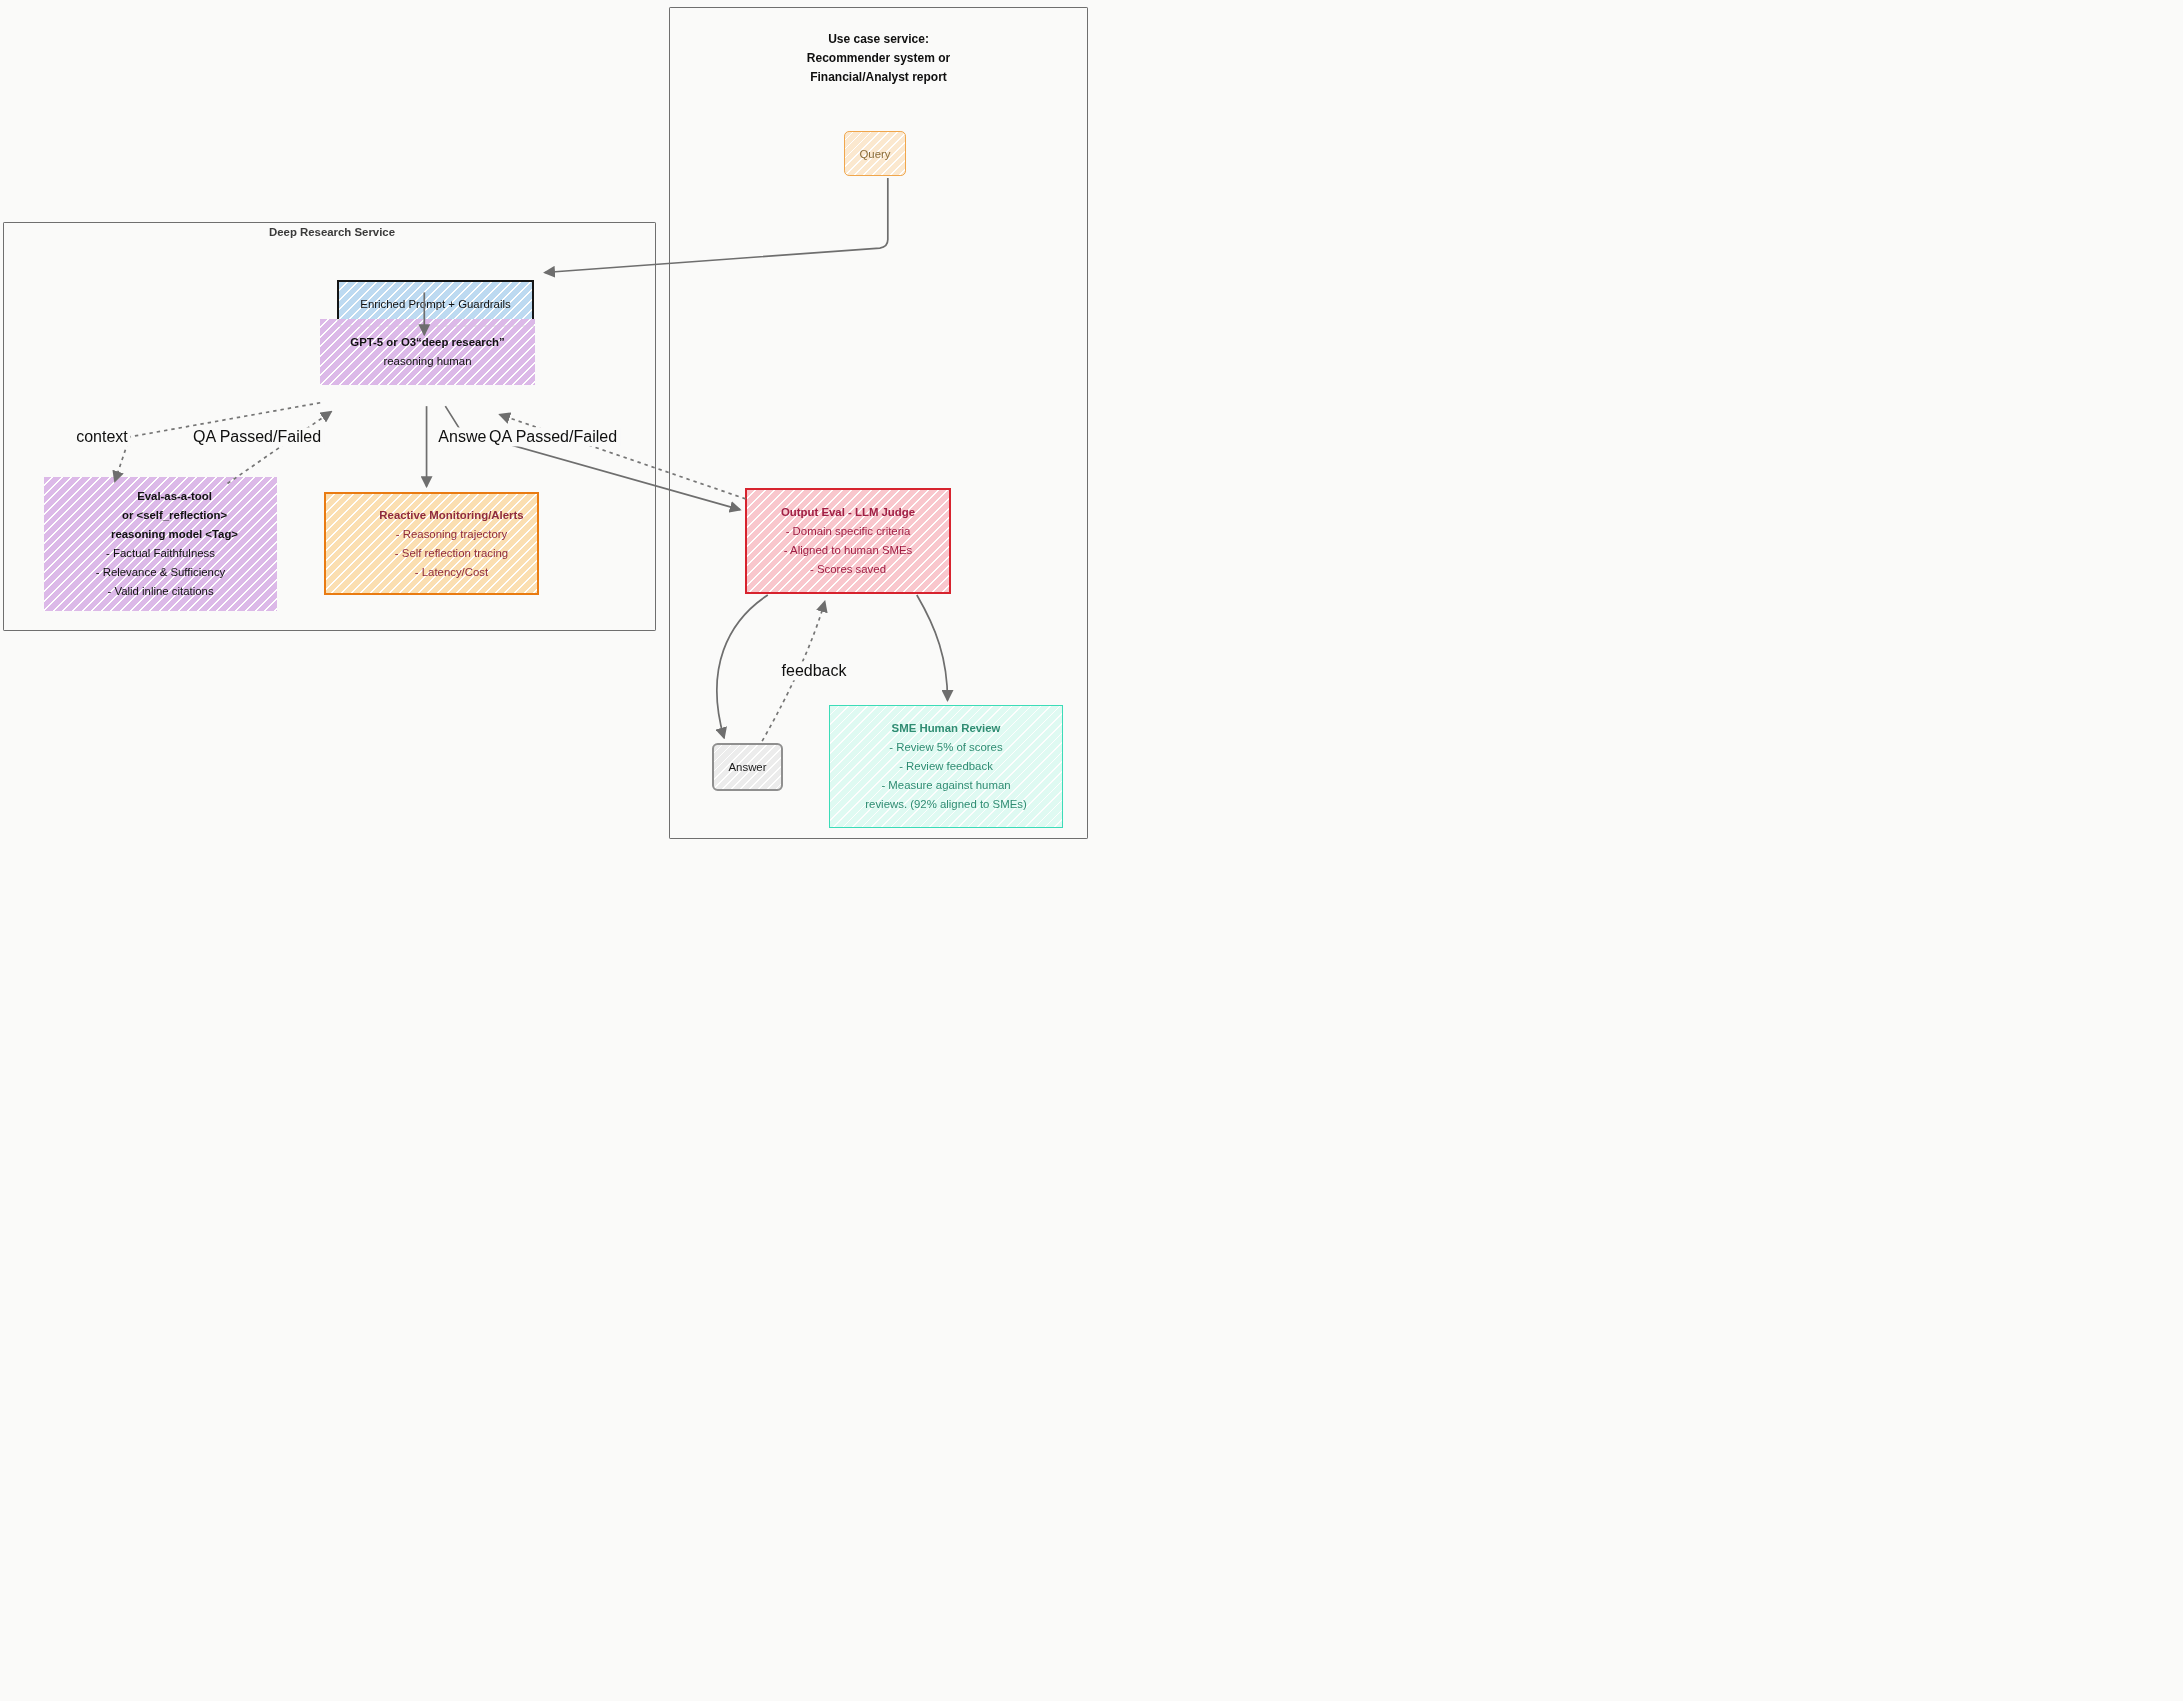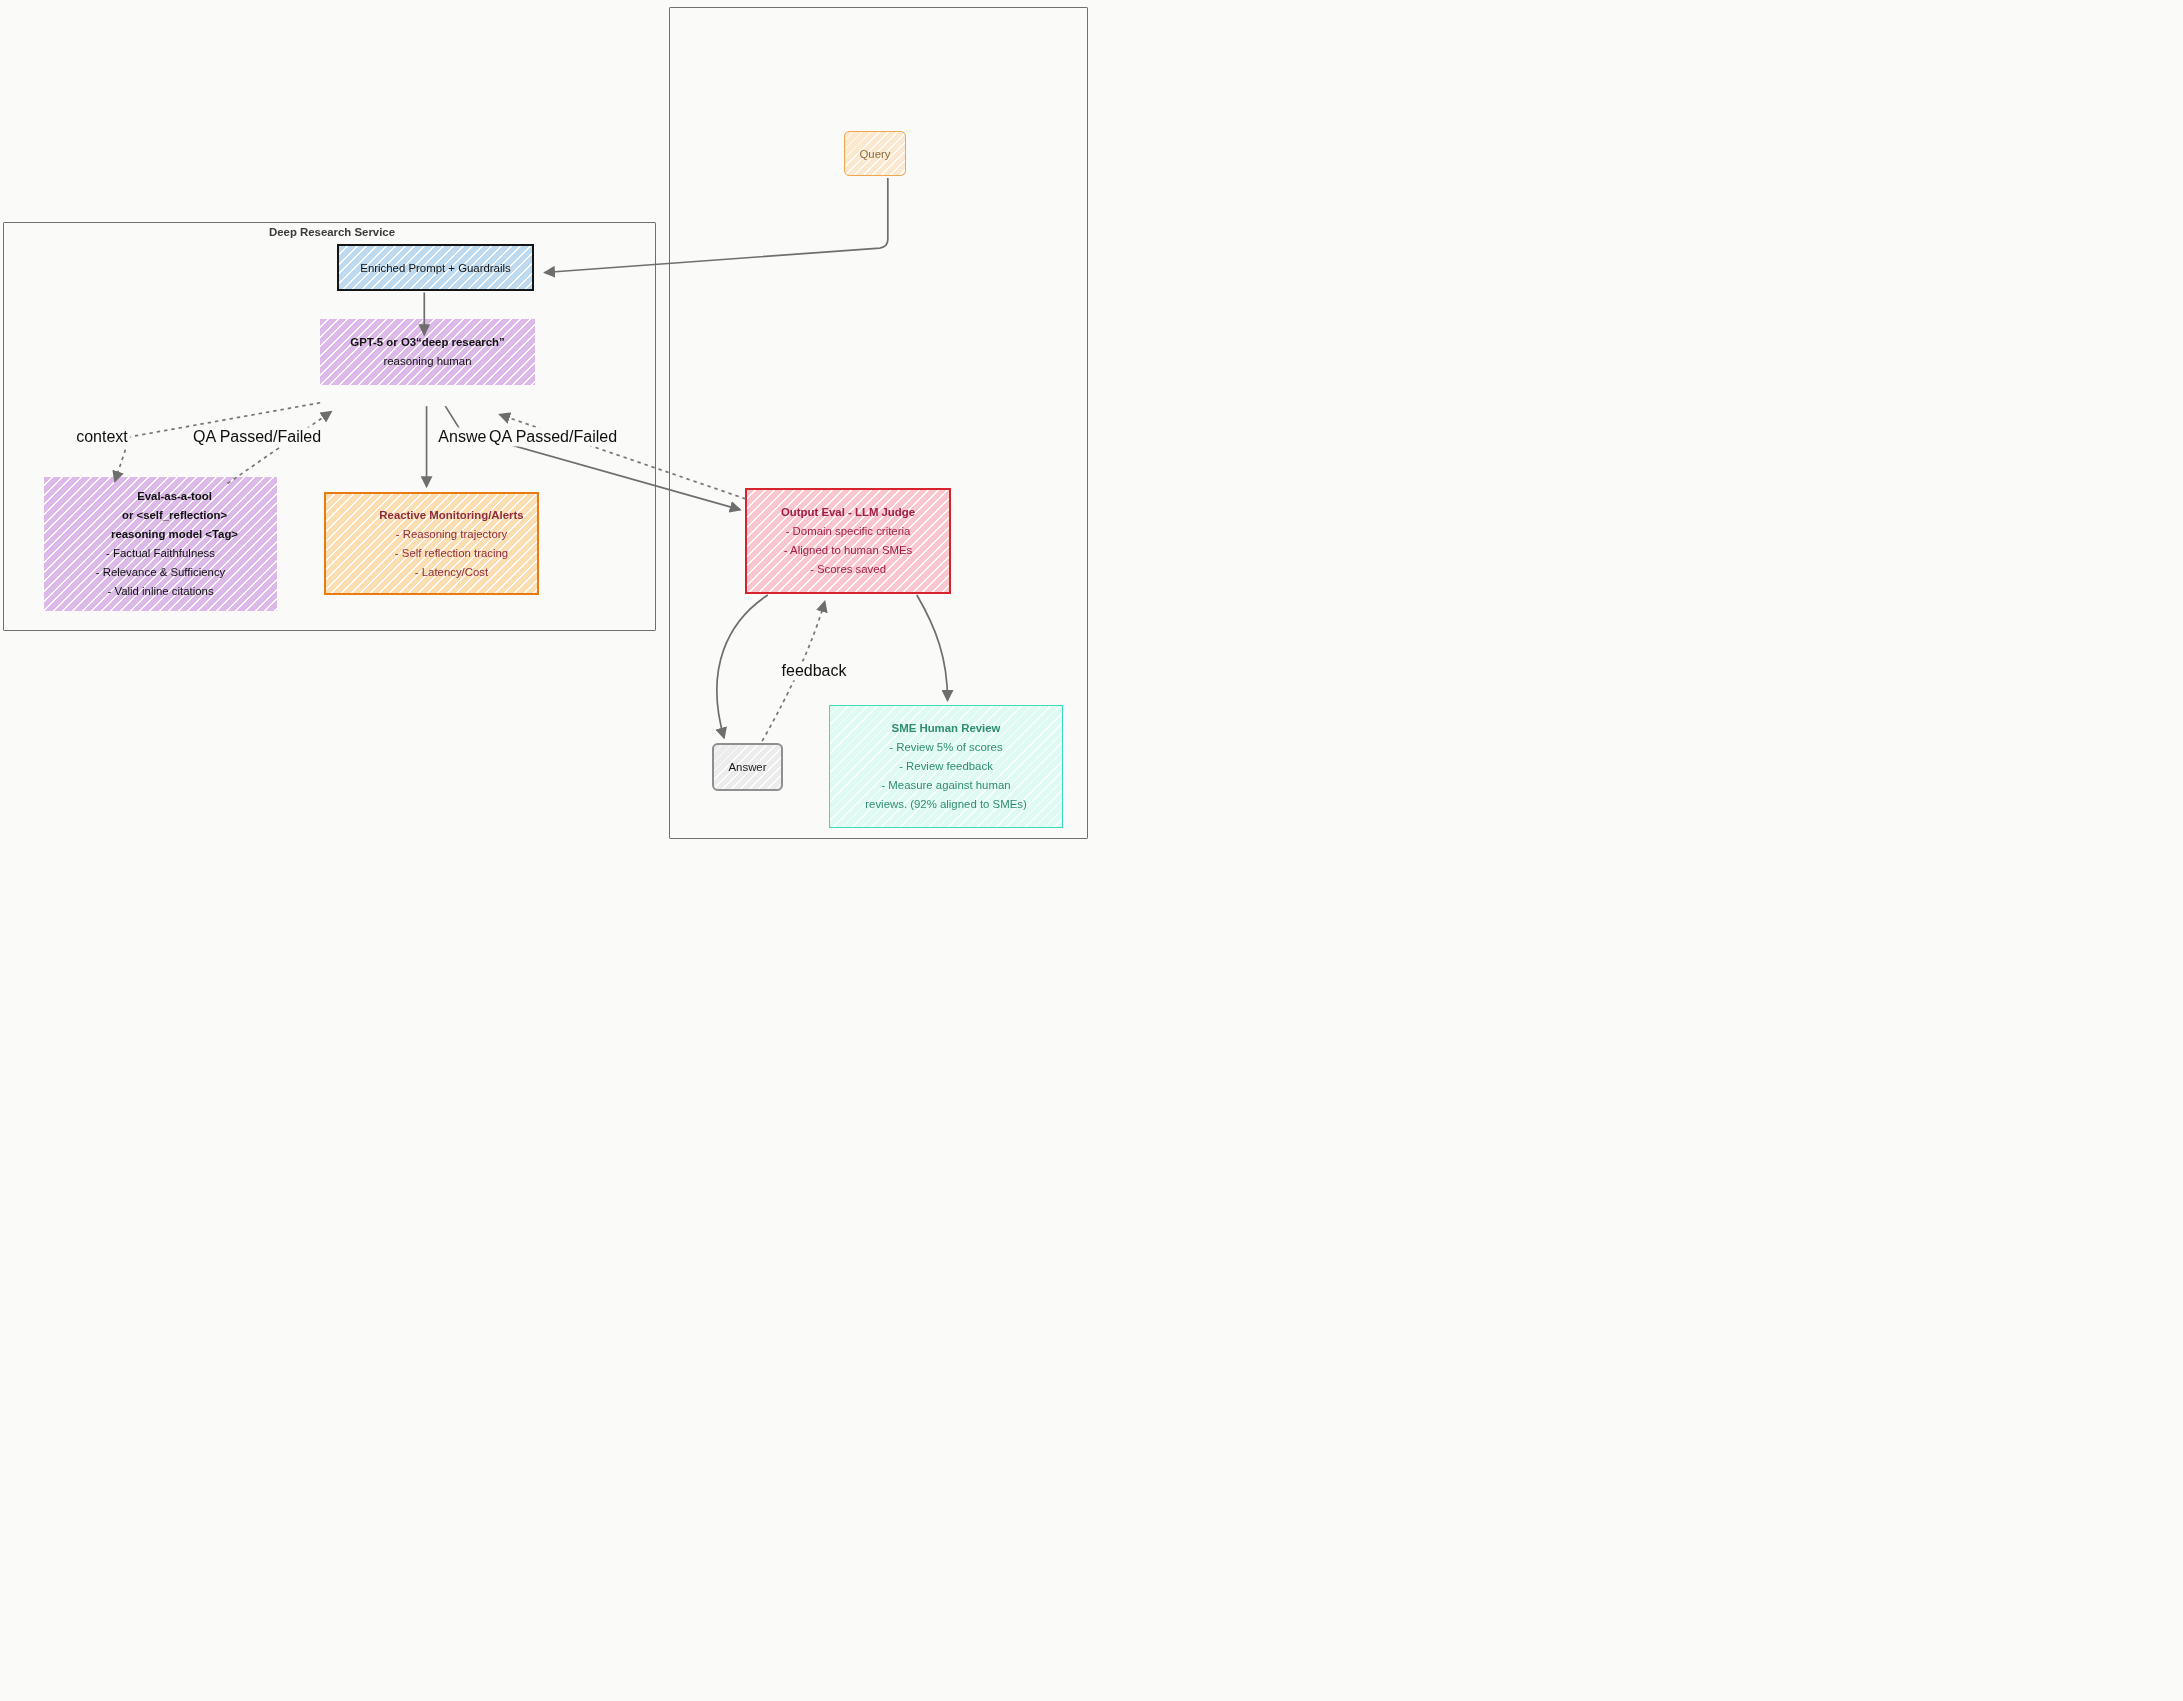--- a/index.html
+++ b/index.html
@@ -15,21 +15,21 @@
   #dr-title{left:332px;top:232px;transform:translate(-50%,-50%);font-size:11.4px;color:#3a3a3a;white-space:nowrap;}
   #uc-title{left:669px;top:30px;width:419px;text-align:center;font-size:12px;line-height:19px;color:#0f0f0f;}
 
   
   .node{position:absolute;display:flex;flex-direction:column;justify-content:center;
         align-items:center;text-align:center;box-sizing:border-box;}
   .node .line{width:100%;}
 
   
   .hatch-purple{background:repeating-linear-gradient(135deg,#dcb9e8 0 5.4px,rgba(255,255,255,.9) 5.4px 6.8px);}
-  .hatch-blue  {background:repeating-linear-gradient(135deg,#bddaf1 0 5.4px,rgba(255,255,255,.9) 5.4px 6.8px);}
+  .hatch-blue  {background:repeating-linear-gradient(135deg,#bddaf1 0 5.4px,rgba(255,255,255,.9) 5.4px 6.8px);margin-top:36px;}
   .hatch-orange{background:repeating-linear-gradient(135deg,#fbdfb2 0 5.4px,rgba(255,255,255,.9) 5.4px 6.8px);}
   .hatch-pink  {background:repeating-linear-gradient(135deg,#f9c7cd 0 5.4px,rgba(255,255,255,.9) 5.4px 6.8px);}
   .hatch-mint  {background:repeating-linear-gradient(135deg,#dffaf2 0 5.7px,rgba(255,255,255,.7) 5.7px 6.8px);}
   .hatch-sand  {background:repeating-linear-gradient(135deg,#fbe8cf 0 5.1px,rgba(255,255,255,.8) 5.1px 6.3px);}
   .hatch-gray  {background:repeating-linear-gradient(135deg,#ececec 0 5.1px,rgba(255,255,255,.9) 5.1px 6.3px);}
 
   #query-node{left:844px;top:131px;width:62px;height:45px;border:1.7px solid #f0a64c;border-radius:5.1px;
               color:#8a6d3b;font-size:11.4px;align-items:flex-end;}
   #enriched-node{left:337px;top:244px;width:197px;height:47px;border:2.8px solid #151515;
               color:#111;font-size:11.4px;}
@@ -61,20 +61,25 @@
 </head>
 <body>
 
 <div id="canvas">
 
   <div class="container" id="uc-container"></div>
   <div class="container" id="dr-container"></div>
 
   <div class="container-title" id="dr-title">Deep Research Service</div>
 
+  <div class="container-title" id="uc-title">
+    <div class="line">Use case service:</div>
+    <div class="line">Recommender system or</div>
+    <div class="line">Financial/Analyst report</div>
+  </div>
 
   <div class="node hatch-sand" id="query-node">
     <div class="line">Query</div>
   </div>
 
   <div class="node hatch-blue" id="enriched-node">
     <div class="line">Enriched Prompt + Guardrails</div>
   </div>
 
   <div class="node hatch-purple" id="gpt5-node">

